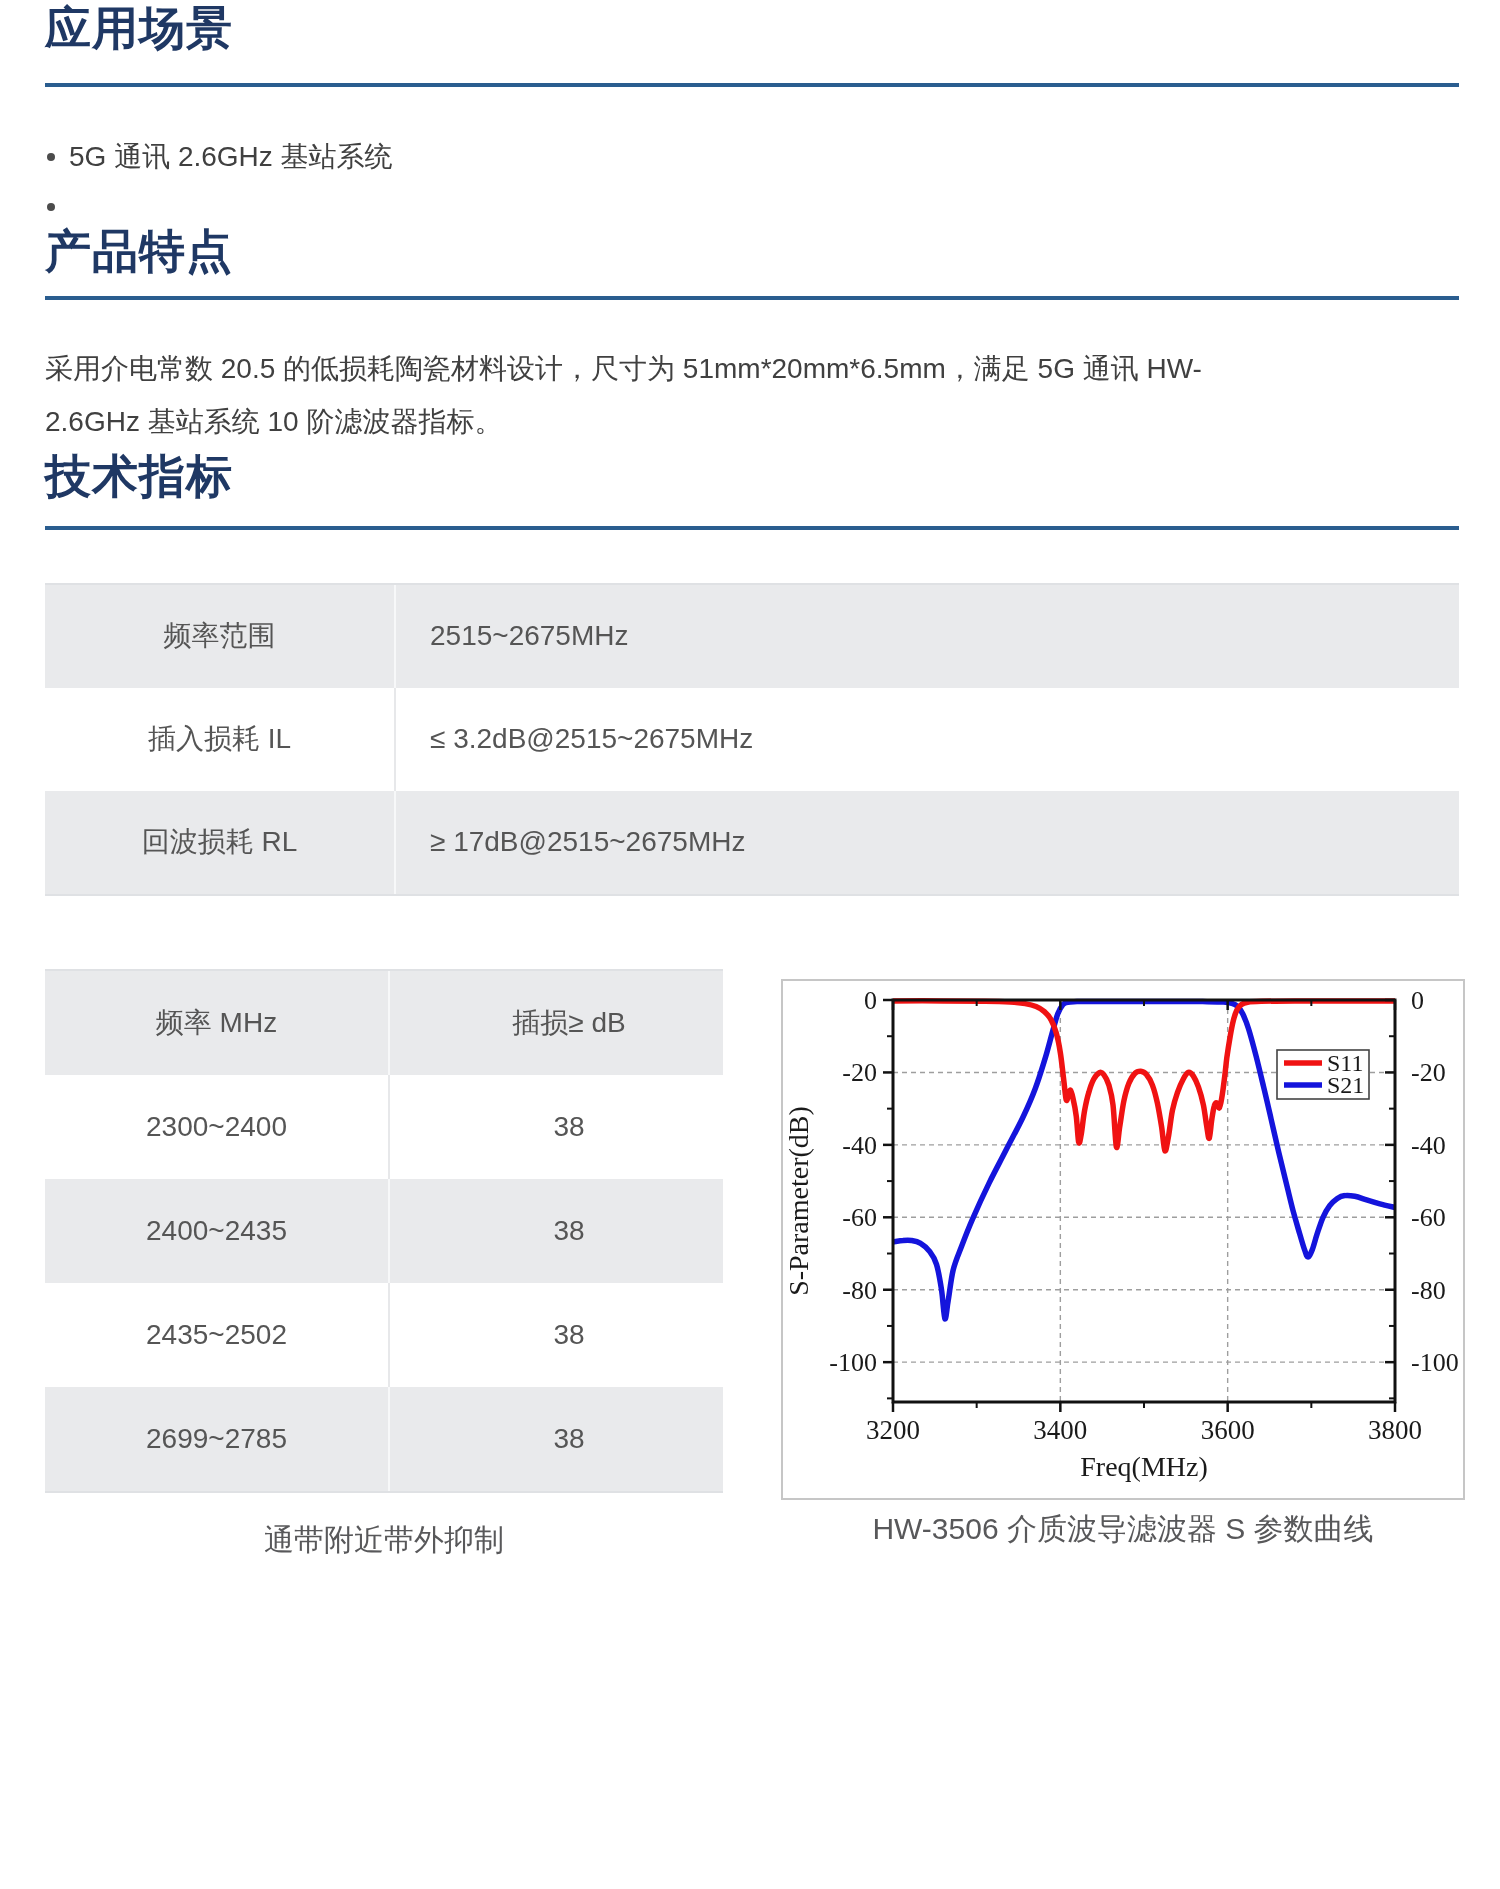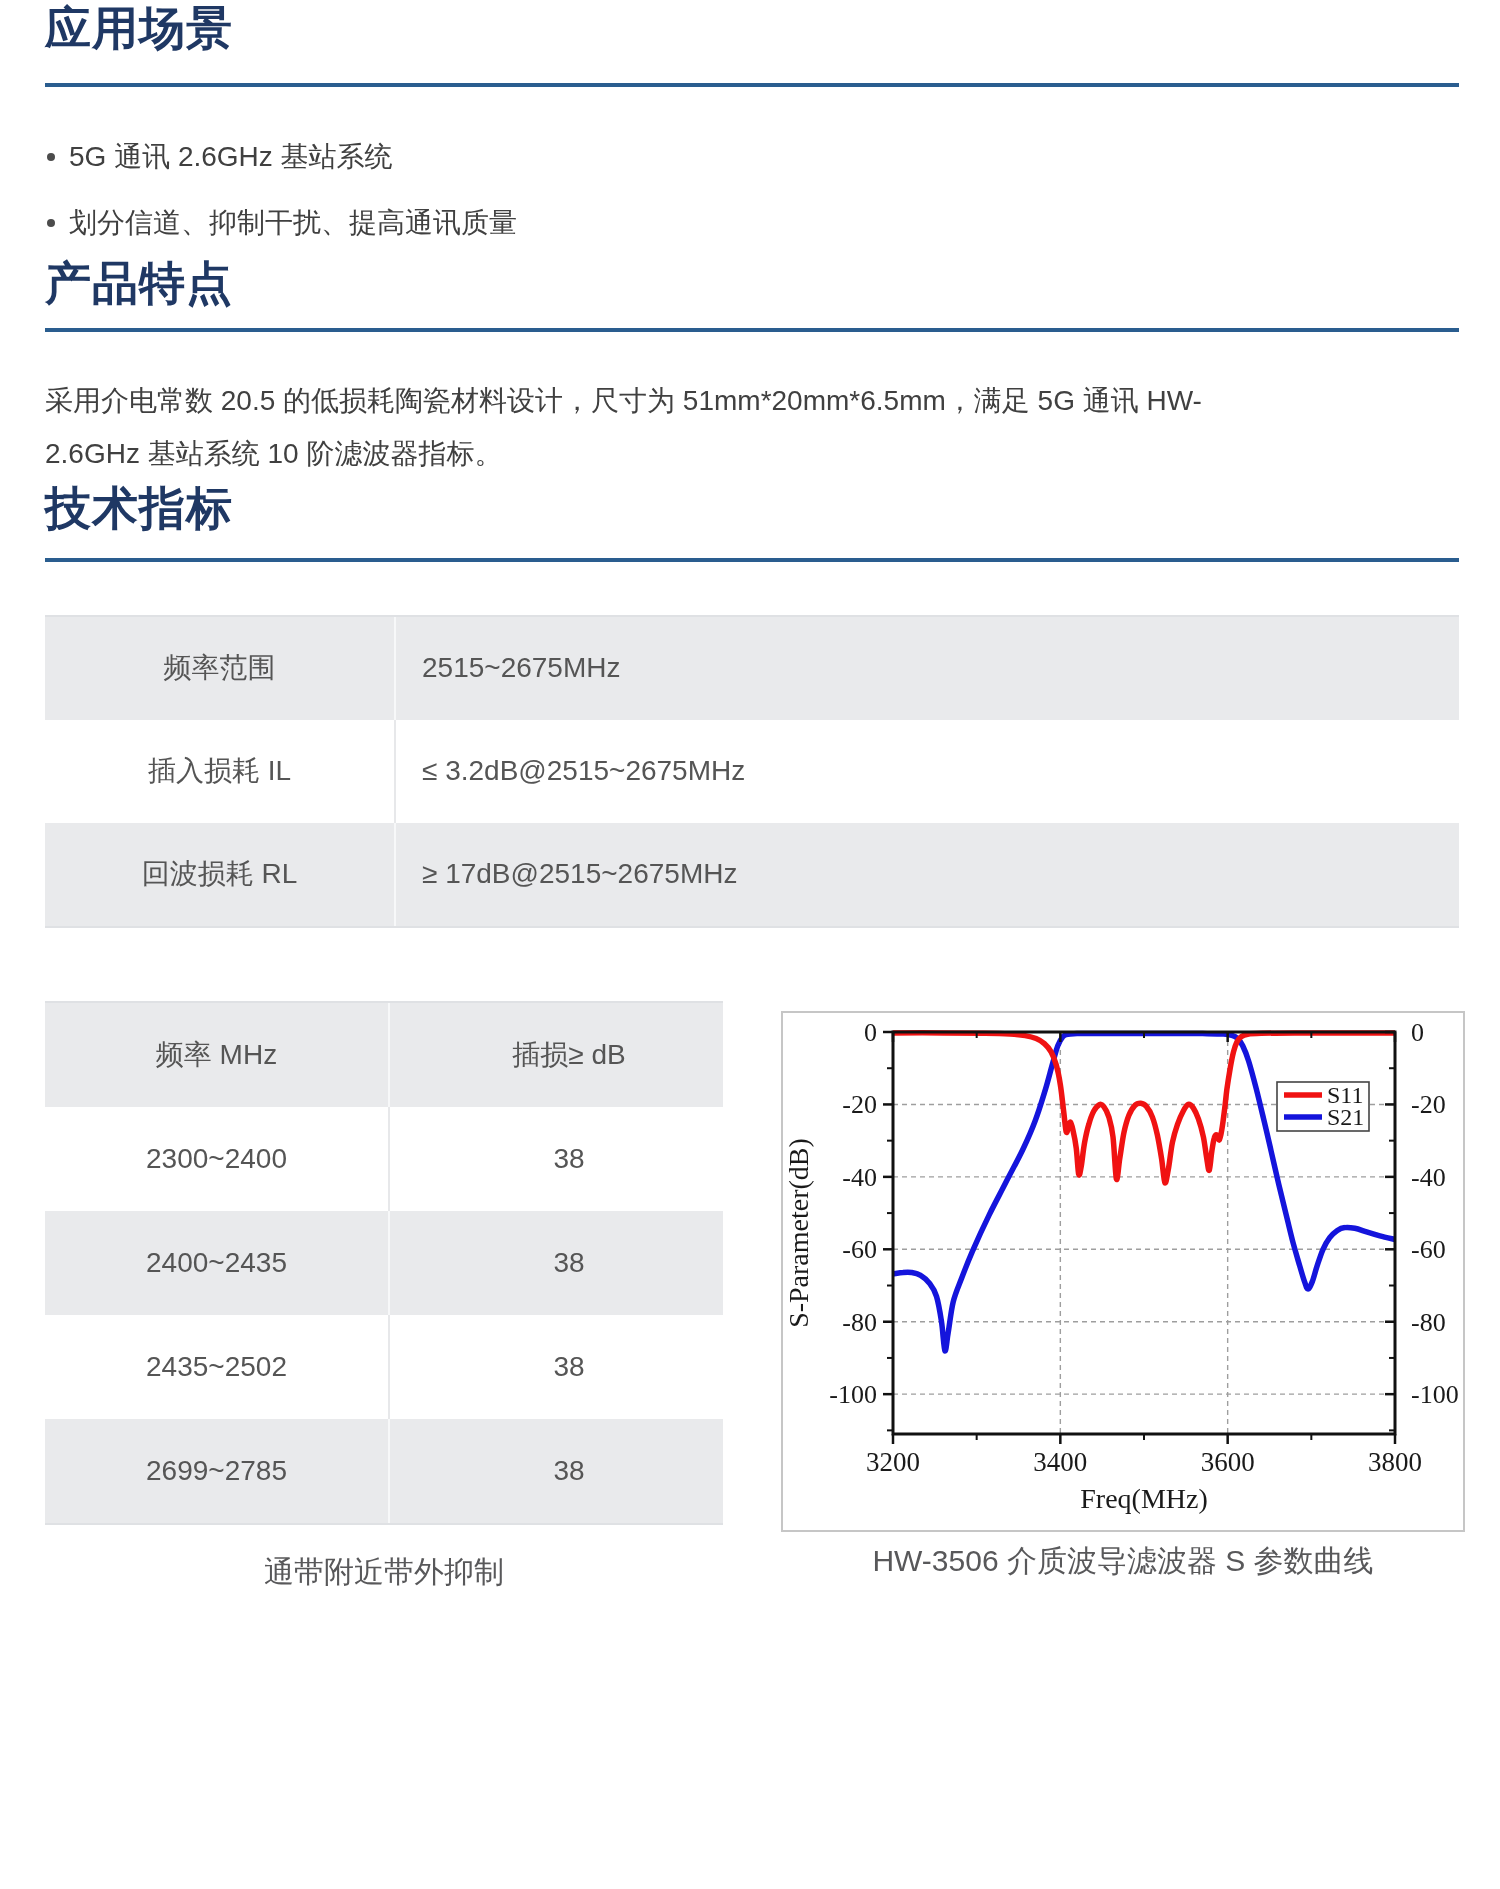--- a/index.html
+++ b/index.html
@@ -35,21 +35,21 @@
   .spec-table{
     margin-top:53px;width:100%;border-top:2px solid var(--table-border);
     border-bottom:2px solid var(--table-border);font-size:28px;color:var(--table-text);
   }
   .spec-row{display:grid;grid-template-columns:351px 1fr;height:103px;}
   .spec-row.gray{background:var(--row-gray);}
   .spec-row .c1{
     display:flex;align-items:center;justify-content:center;border-right:2px solid var(--divider-on-white);
   }
   .spec-row.gray .c1{border-right-color:var(--divider-on-gray);}
-  .spec-row .c2{display:flex;align-items:center;padding-left:26px;border-radius:32px;}
+  .spec-row .c2{display:flex;align-items:center;padding-left:34px;border-radius:32px;}
   
   .bottom-row{margin-top:73px;display:flex;align-items:flex-start;gap:58px;}
   .col-left{width:678px;flex:0 0 auto;}
   .col-right{width:684px;flex:0 0 auto;}
   .rej-table{
     width:678px;border-top:2px solid var(--table-border);
     border-bottom:2px solid var(--table-border);font-size:28px;color:var(--table-text);
   }
   .rej-row{display:grid;grid-template-columns:345px 1fr;height:104px;}
   .rej-row.gray{background:var(--row-gray);}
@@ -72,21 +72,20 @@
   <section>
     <h2 class="sec-title mt-a">应用场景</h2>
     <div class="rule rule-a"></div>
     <ul class="bullets">
       <li>
         <span class="dot"></span>
         <span>5G 通讯 2.6GHz 基站系统</span>
       </li>
       <li>
         <span class="dot"></span>
-        <span>划分信道、抑制干扰、提高通讯质量</span>
       </li>
     </ul>
   </section>
 
   <section>
     <h2 class="sec-title mt-b">产品特点</h2>
     <div class="rule rule-b"></div>
     <div class="feature-par">
       <div>采用介电常数 20.5 的低损耗陶瓷材料设计，尺寸为 51mm*20mm*6.5mm，满足 5G 通讯 HW-</div>
       <div>2.6GHz 基站系统 10 阶滤波器指标。</div>

